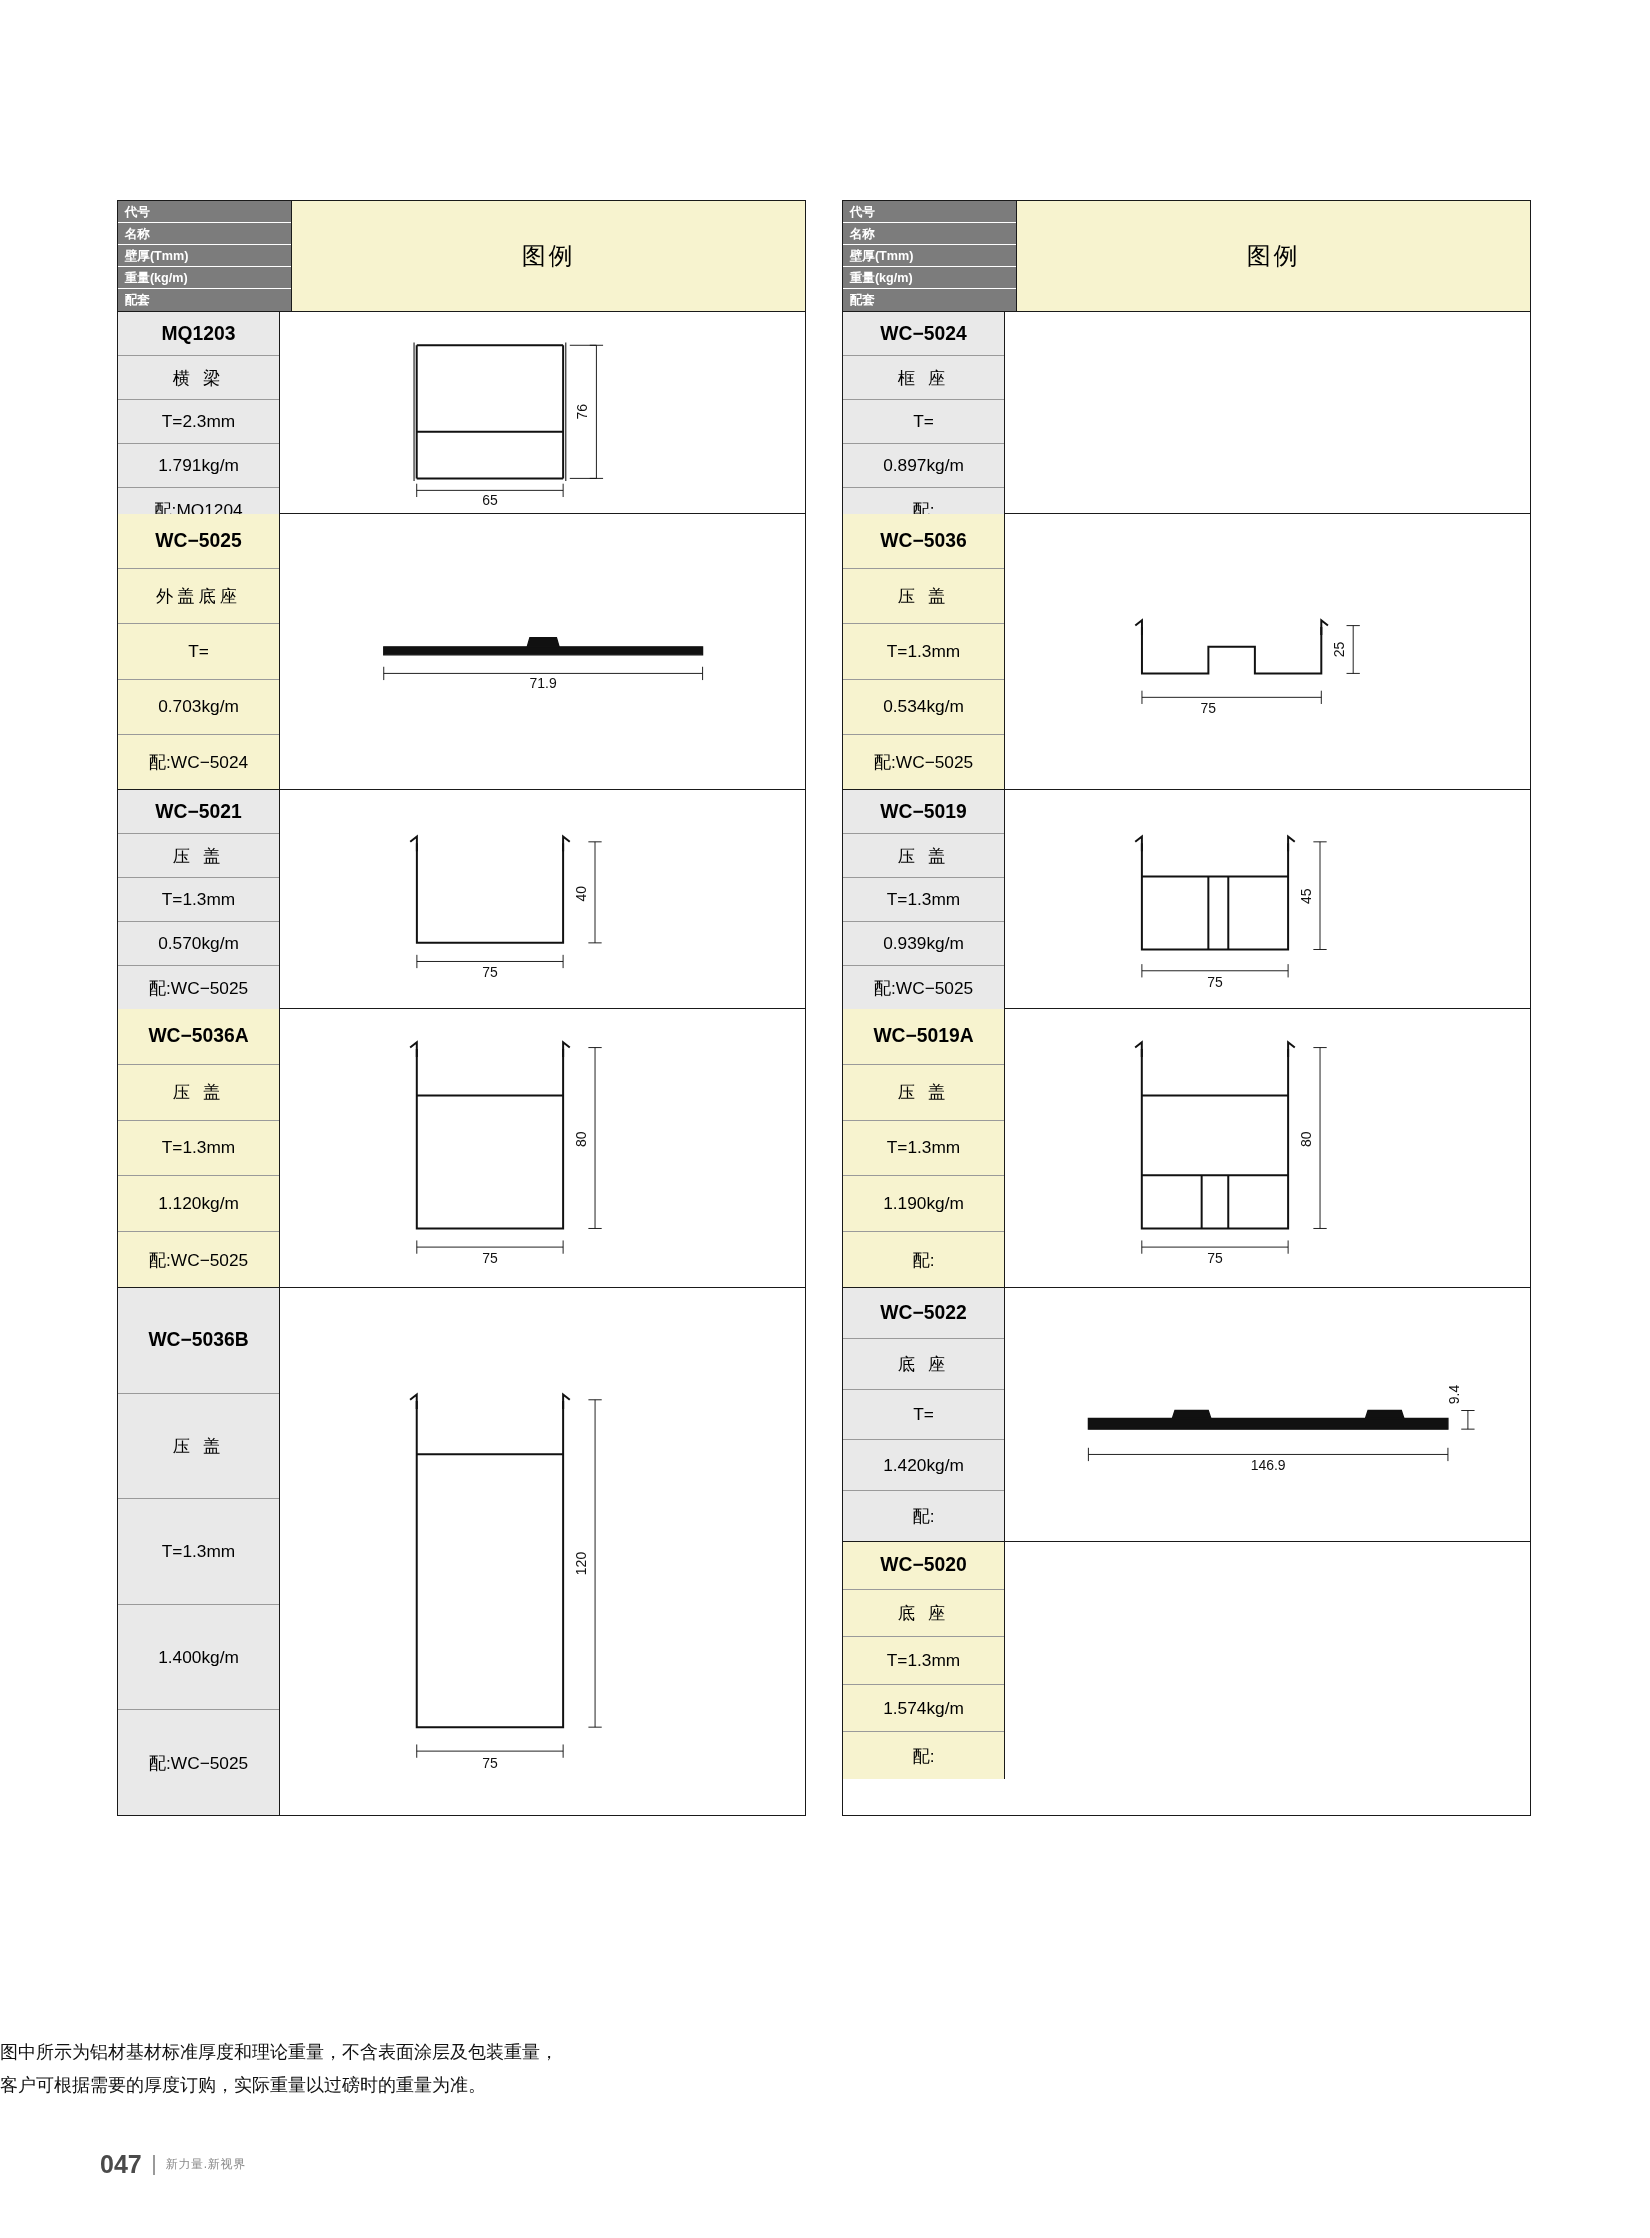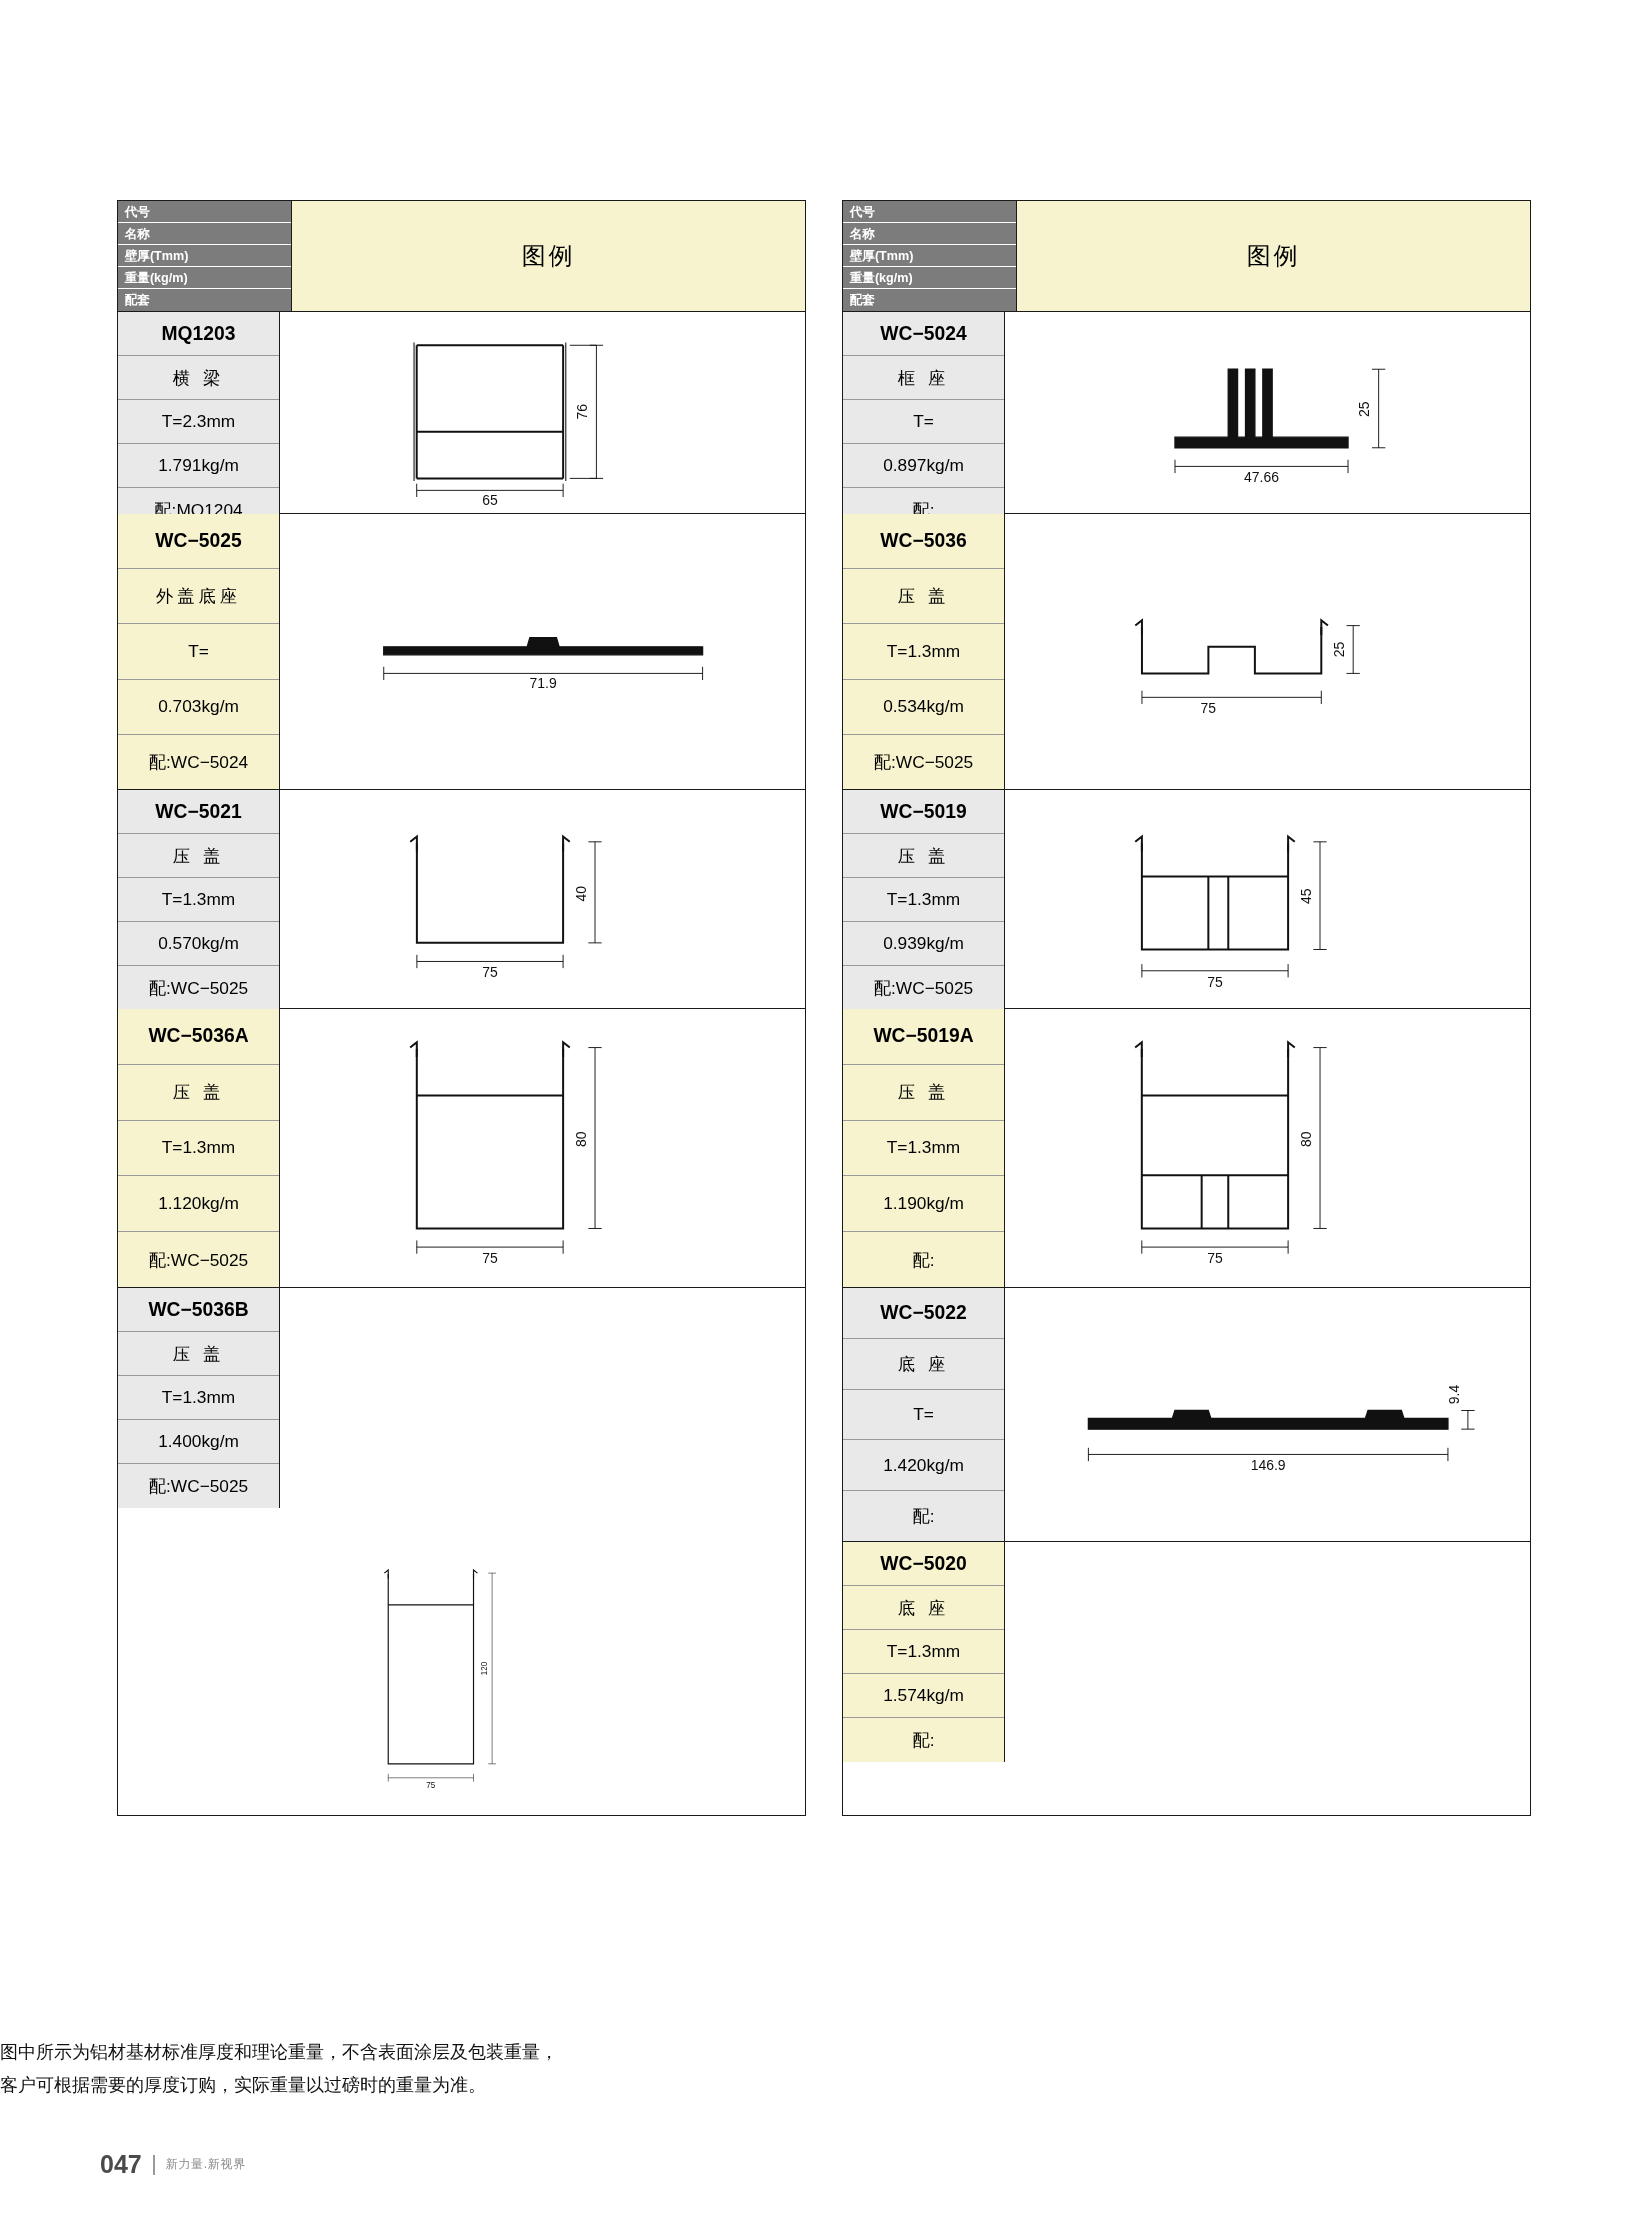--- a/index.html
+++ b/index.html
@@ -62,21 +62,21 @@
     justify-content:center;
     font-size:24px;
     font-weight:normal;
     letter-spacing:2.7px;
   }
   
   .row{
     display:flex;
     border-bottom:1.3px solid #1a1a1a;
   }
-  .row:last-child{border-bottom:none;flex-direction:column;}
+  .row:last-child{border-bottom:none;}
   .cells{
     width:162px;
     border-right:1.3px solid #1a1a1a;
     box-sizing:border-box;
     display:flex;
     flex-direction:column;
   }
   .cell{
     flex:1;
     display:flex;
@@ -303,38 +303,20 @@
       </div>
 
       <div class="row" style="height:201px">
         <div class="cells">
           <div class="cell code">WC−5024</div>
           <div class="cell name">框 座</div>
           <div class="cell">T=</div>
           <div class="cell">0.897kg/m</div>
           <div class="cell">配:</div>
         </div>
-        <div class="fig">
-          <svg viewBox="0 0 778 302" preserveAspectRatio="xMidYMid meet">
-            <g stroke="#111" fill="#111" stroke-width="2">
-              <path d="M250 188 L510 188 L510 204 L250 204 Z"></path>
-              <path d="M330 86 L344 86 L344 188 L330 188 Z"></path>
-              <path d="M356 86 L370 86 L370 188 L356 188 Z"></path>
-              <path d="M382 86 L396 86 L396 188 L382 188 Z"></path>
-            </g>
-            <g stroke="#111" stroke-width="1.4" fill="none">
-              <path d="M250 232 L510 232"></path>
-              <path d="M250 222 L250 242 M510 222 L510 242"></path>
-              <path d="M556 86 L556 204"></path>
-              <path d="M546 86 L566 86 M546 204 L566 204"></path>
-            </g>
-            <text class="dimtext" x="380" y="256" text-anchor="middle">47.66</text>
-            <text class="dimtext" x="542" y="146" text-anchor="middle" transform="rotate(-90 542 146)">25</text>
-          </svg>
-        </div>
       </div>
 
       <div class="row hl" style="height:275px">
         <div class="cells">
           <div class="cell code">WC−5036</div>
           <div class="cell name">压 盖</div>
           <div class="cell">T=1.3mm</div>
           <div class="cell">0.534kg/m</div>
           <div class="cell">配:WC−5025</div>
         </div>

